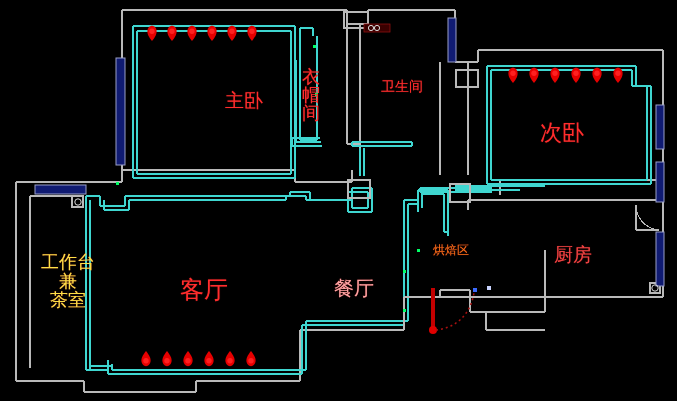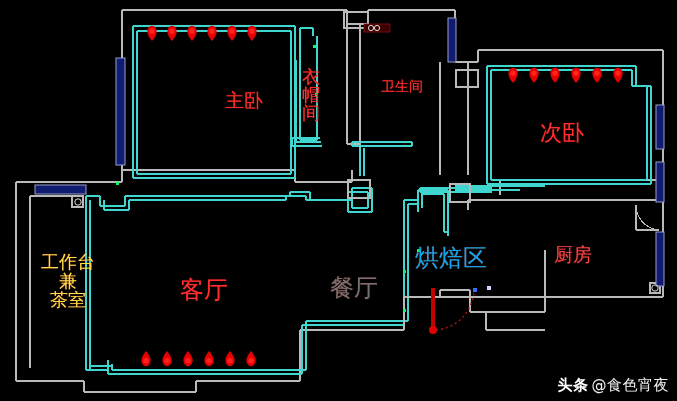--- a/index.html
+++ b/index.html
@@ -348,22 +348,19 @@
       <div class="room-label rl-h" style="left: 208px; top: 100px; font-size: 19px; color: rgb(255, 45, 45); margin-left: 36px;">主卧</div>
       <div class="room-label rl-v" style="left: 311px; top: 95px; font-size: 18px; color: rgb(255, 45, 45);">衣
 帽
 间</div>
       <div class="room-label rl-h" style="left: 402px; top: 86px; font-size: 14px; color: rgb(255, 45, 45);">卫生间</div>
       <div class="room-label rl-h" style="left: 562px; top: 133px; font-size: 22px; color: rgb(255, 45, 45);">次卧</div>
       <div class="room-label rl-h" style="left: 68px; top: 281px; font-size: 18px; color: #fde047;">工作台
 兼
 茶室</div>
       <div class="room-label rl-h" style="left: 204px; top: 291px; font-size: 24px; color: rgb(255, 45, 45);">客厅</div>
-      <div class="room-label rl-h" style="left: 354px; top: 289px; font-size: 24px; color: #737373; text-align: right;">餐厅</div>
-      <div class="room-label rl-h" style="left: 451px; top: 259px; font-size: 24px; color: #0ea5e9;">烘焙区</div>
+      <div class="room-label rl-h" style="left: 354px; top: 289px; font-size: 20px; color: #fca5a5; text-align: right;">餐厅</div>
+      <div class="room-label rl-h" style="left: 451px; top: 250px; font-size: 12px; color: #f97316;">烘焙区</div>
       <div class="room-label rl-h" style="left: 573px; top: 254px; font-size: 19px; color: #ef4444;">厨房</div>
     </div>
 
-  <div id="watermark">
-    <span class="wm-brand">头条</span><span class="wm-handle">@食色宵夜</span>
-  </div>
 
 </div>
 
 </body></html>

